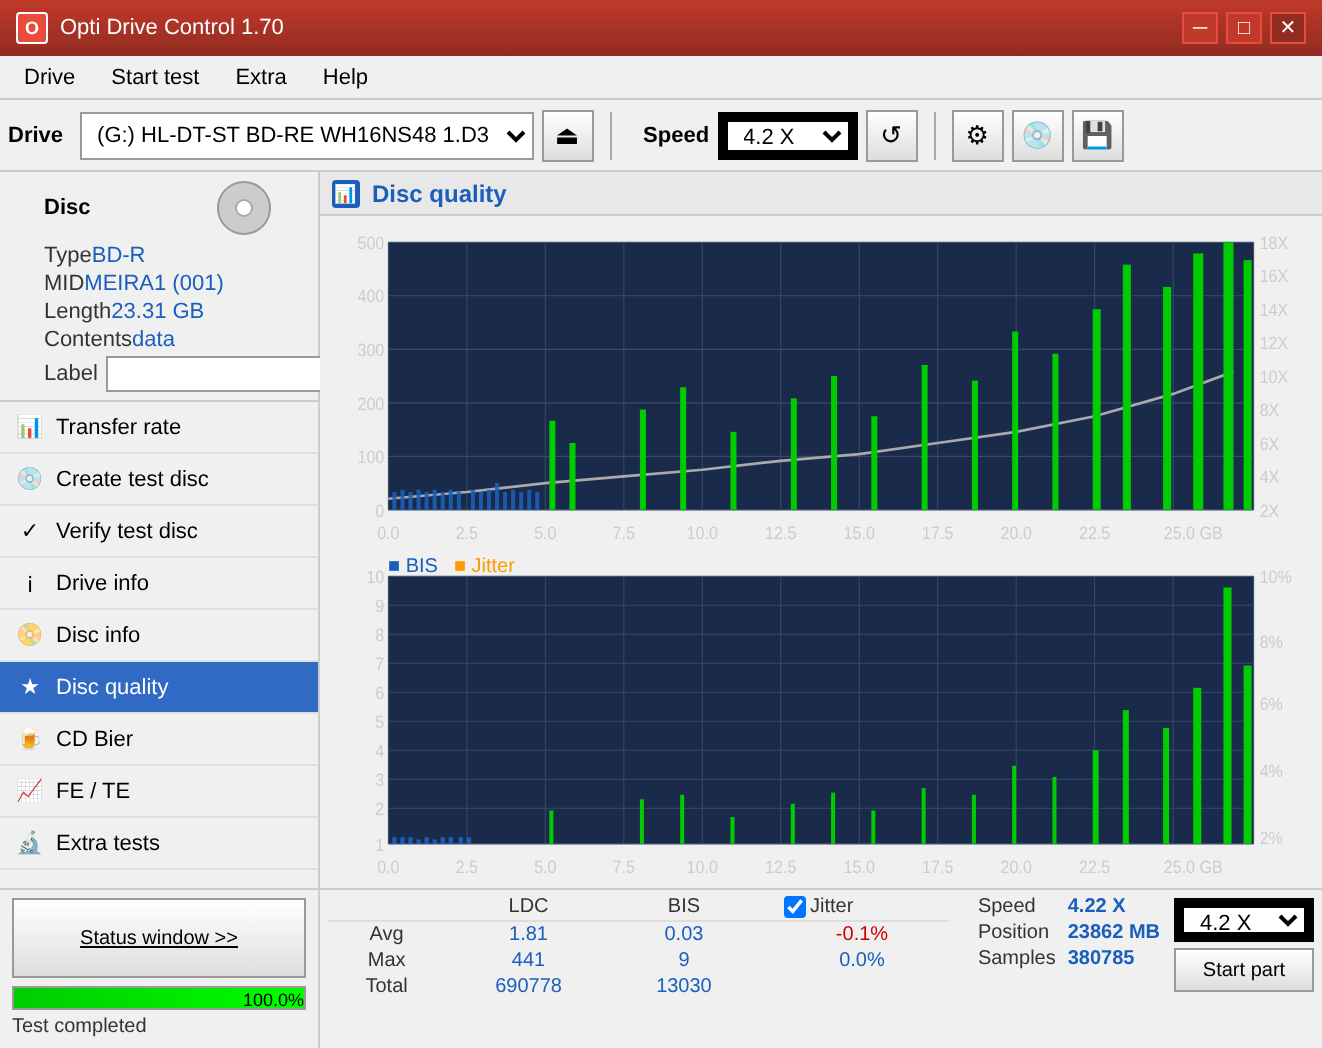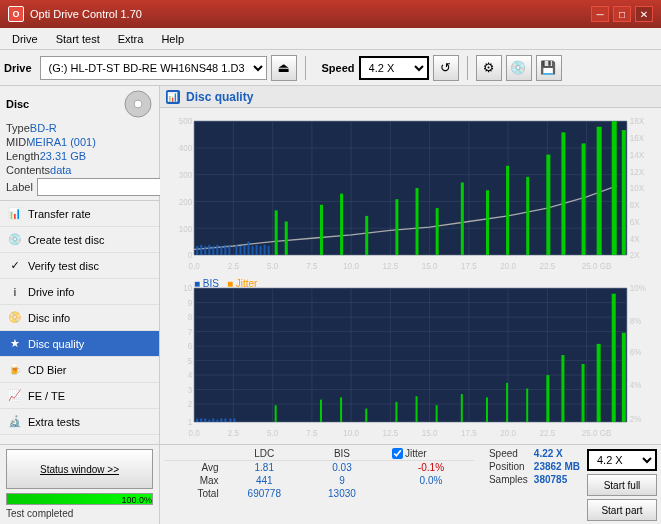--- a/index.html
+++ b/index.html
@@ -102,42 +102,42 @@
       display: flex;
       align-items: center;
       justify-content: center;
       font-size: 13px;
     }
     .speed-label { font-weight: bold; margin-left: 8px; }
     .speed-select {
       height: 24px;
       font-size: 11px;
       background: white;
-      border: 2px solid #000000;
+      border: 5px solid #000000;
       padding: 1px 4px;
       width: 70px;
     }
     .separator { width: 1px; background: #aaa; height: 24px; margin: 0 4px; }
     
     .main {
       display: flex;
       height: calc(524px - 28px - 22px - 36px);
     }
     
     .sidebar {
       width: 160px;
       background: #f0f0f0;
       border-right: 1px solid #ccc;
       display: flex;
       flex-direction: column;
       flex-shrink: 0;
     }
     
     .disc-panel {
-      padding: 4px 6px;
+      padding: 4px 22px;
       border-bottom: 1px solid #ccc;
     }
     .disc-header {
       display: flex;
       align-items: center;
       justify-content: space-between;
       margin-bottom: 4px;
     }
     .disc-title {
       font-weight: bold;
@@ -307,21 +307,21 @@
       padding: 1px 4px;
       border-bottom: 1px solid #ddd;
     }
     .stats-table td {
       text-align: center;
       padding: 1px 4px;
       color: #1a5fbd;
     }
     .stats-table td.label {
       color: #333;
-      text-align: right;
+      text-align: center;
     }
     .checkbox-jitter {
       width: 11px;
       height: 11px;
     }
     .speed-info {
       font-size: 10px;
       margin-left: 8px;
     }
     .speed-info table { border-collapse: collapse; }
@@ -727,19 +727,18 @@
             <td class="val">380785</td>
           </tr>
         </tbody>
           </table>
       </div>
 
       <div class="action-btns">
         <select class="speed-select" style="width:70px; height:22px;">
           <option>4.2 X</option>
         </select>
-        <button class="action-btn">Start full</button>
         <button class="action-btn">Start part</button>
       </div>
     </div>
 
   </div>
 </div>
 
 </body></html>

